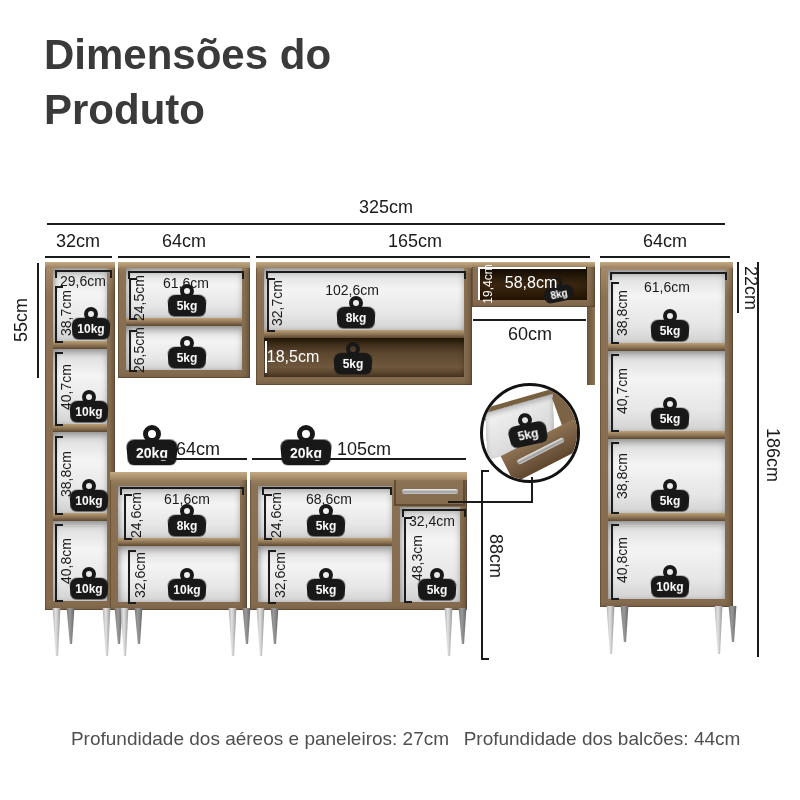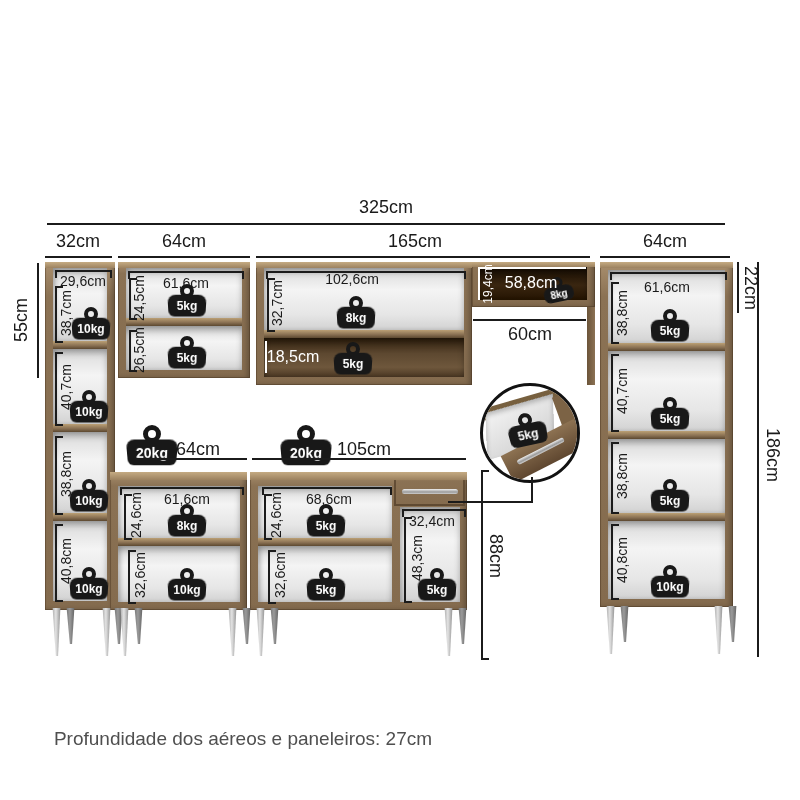--- a/index.html
+++ b/index.html
@@ -64,20 +64,21 @@
   .ins-corner{position:absolute;right:-8px;top:6px;width:26px;height:46px;background:#7c6345;
          transform:rotate(-20deg);}
   .footer{position:absolute;font-size:19px;color:#4f4f4f;white-space:nowrap;
           transform:translate(-50%,-50%);}
 </style>
 </head>
 <body>
 
 <div class="scene">
 
+  <div class="title">Dimensões do Produto</div>
 
   <div class="wood" style="left:45px;top:262px;width:70px;height:348px"></div>
   <div class="wood-top" style="left:45px;top:262px;width:70px;height:6px"></div>
   <div class="open" style="left:53px;top:268px;width:54px;height:73px"></div>
   <div class="open" style="left:53px;top:349px;width:54px;height:75px"></div>
   <div class="open" style="left:53px;top:432px;width:54px;height:81px"></div>
   <div class="open" style="left:53px;top:521px;width:54px;height:80px"></div>
   <div class="shelf" style="left:53px;top:341px;width:54px;height:8px"></div>
   <div class="shelf" style="left:53px;top:424px;width:54px;height:8px"></div>
   <div class="shelf" style="left:53px;top:513px;width:54px;height:8px"></div>
@@ -189,21 +190,21 @@
   <div class="dl big" style="left:665px;top:241px">64cm</div>
   <div class="dl big ccw" style="left:21px;top:320px">55cm</div>
   <div class="dl" style="left:83px;top:281px">29,6cm</div>
   <div class="dl ccw" style="left:66px;top:313px">38,7cm</div>
   <div class="dl ccw" style="left:66px;top:387px">40,7cm</div>
   <div class="dl ccw" style="left:66px;top:474px">38,8cm</div>
   <div class="dl ccw" style="left:66px;top:561px">40,8cm</div>
   <div class="dl" style="left:186px;top:283px">61,6cm</div>
   <div class="dl ccw" style="left:139px;top:298px">24,5cm</div>
   <div class="dl ccw" style="left:139px;top:350px">26,5cm</div>
-  <div class="dl" style="left:352px;top:279px">102,6cm</div>
+  <div class="dl" style="left:352px;top:290px">102,6cm</div>
   <div class="dl ccw" style="left:277px;top:303px">32,7cm</div>
   <div class="dl white md" style="left:293px;top:357px">18,5cm</div>
   <div class="dl white smtxt ccw" style="left:488px;top:284px">19,4cm</div>
   <div class="dl white md" style="left:531px;top:283px">58,8cm</div>
   <div class="dl big" style="left:530px;top:334px">60cm</div>
   <div class="dl" style="left:667px;top:287px">61,6cm</div>
   <div class="dl ccw" style="left:622px;top:313px">38,8cm</div>
   <div class="dl ccw" style="left:622px;top:391px">40,7cm</div>
   <div class="dl ccw" style="left:622px;top:476px">38,8cm</div>
   <div class="dl ccw" style="left:622px;top:560px">40,8cm</div>
@@ -308,15 +309,16 @@
     <div class="ins-corner"></div>
     <div class="ins-front">
       <div class="handle" style="left:12px;top:11px;width:52px"></div>
     </div>
     <div class="wt tilt" style="left:44px;top:60px">
         <div class="ring"></div>
         <div class="wbody">5kg</div>
       </div>
   </div>
 
-  <div class="footer" style="left:243px;top:739px">Profundidade dos aéreos e paneleiros: 27cm</div>
+  <div class="footer" style="left:260px;top:739px">Profundidade dos aéreos e paneleiros: 27cm</div>
+  <div class="footer" style="left:602px;top:739px">Profundidade dos balcões: 44cm</div>
 
 </div>
 
 </body></html>

